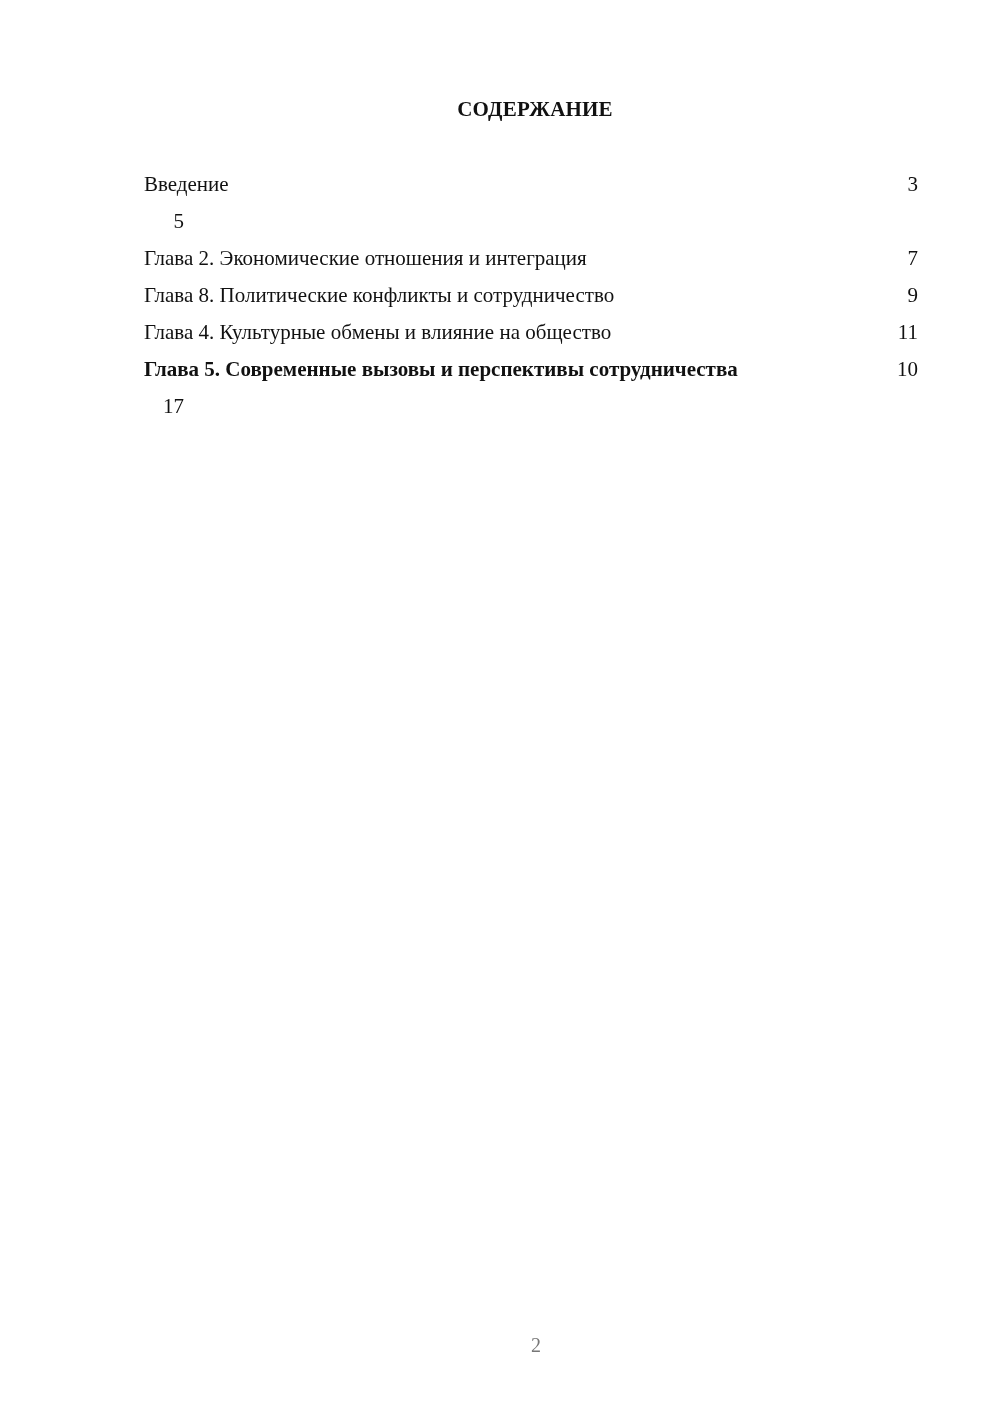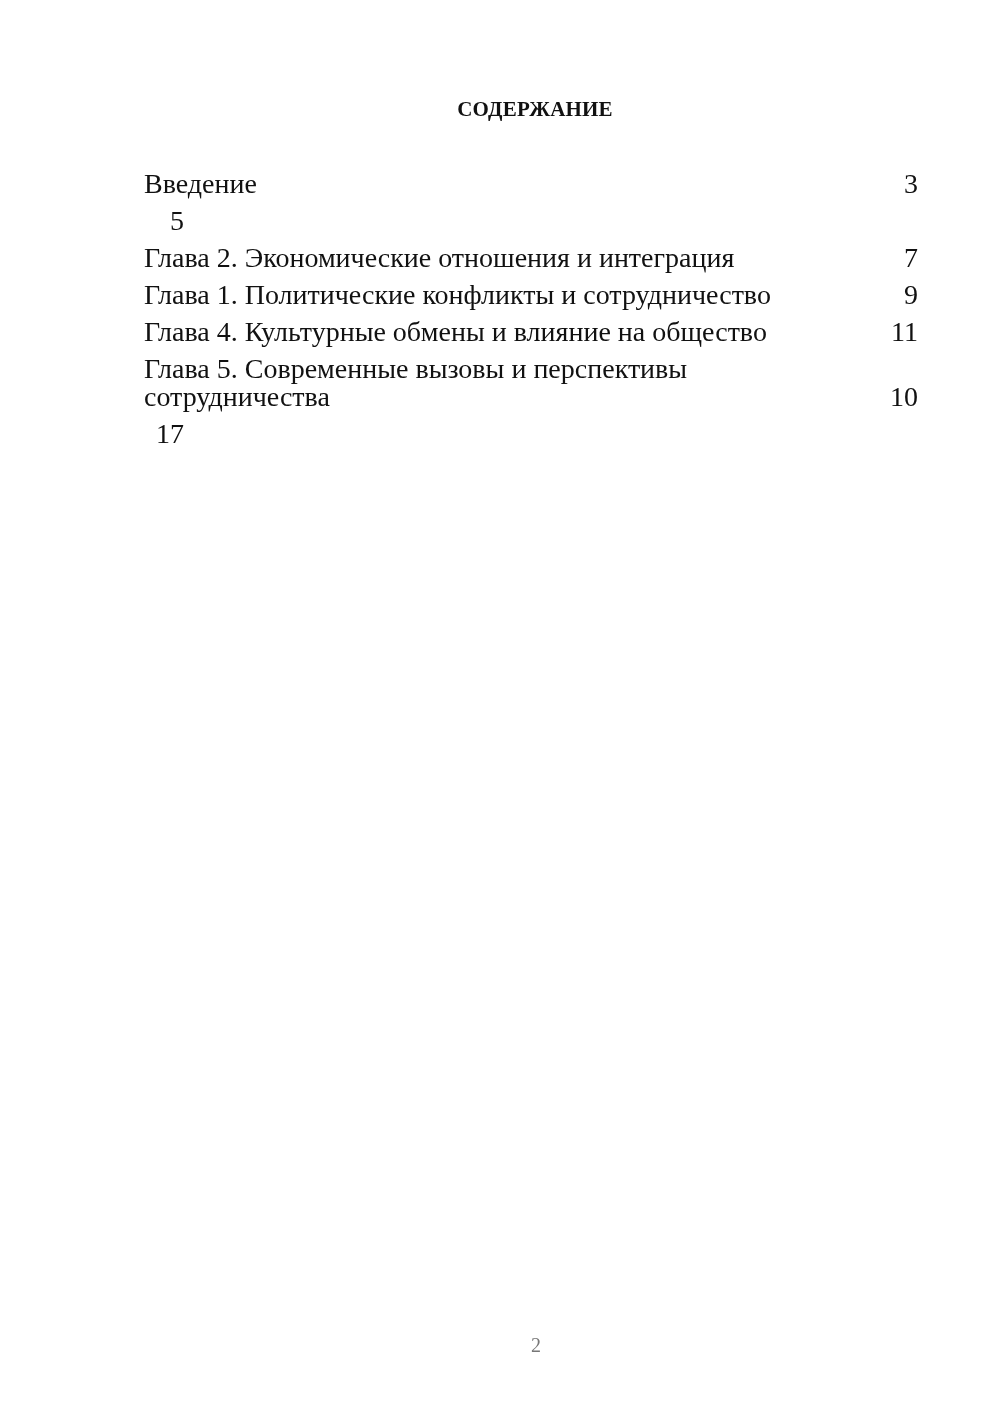--- a/index.html
+++ b/index.html
@@ -28,21 +28,21 @@
     .toc {
       position: absolute;
       left: 144px;
       top: 170px;
       width: 774px;
     }
     .toc-row {
       display: flex;
       justify-content: space-between;
       align-items: flex-end;
-      font-size: 28px;
+      font-size: 21px;
       line-height: 28px;
       margin-bottom: 9px;
     }
     .toc-row .label {
       flex: 1;
       max-width: 660px;
     }
     .toc-row .page {
       text-align: right;
       min-width: 40px;
@@ -68,29 +68,29 @@
     <span class="page">3</span>
   </div>
   <div class="toc-row">
     <span class="page">5</span>
   </div>
   <div class="toc-row">
     <span class="label">Глава 2. Экономические отношения и интеграция</span>
     <span class="page">7</span>
   </div>
   <div class="toc-row">
-    <span class="label">Глава 1. Политические конфликты и сотрудничество</span>
+    <span class="label">Глава 8. Политические конфликты и сотрудничество</span>
     <span class="page">9</span>
   </div>
   <div class="toc-row">
     <span class="label">Глава 4. Культурные обмены и влияние на общество</span>
     <span class="page">11</span>
   </div>
   <div class="toc-row">
-    <span class="label" style="max-width:none;">Глава 5. Современные вызовы и перспективы сотрудничества</span>
+    <span class="label" style="max-width:none;font-weight:bold;">Глава 5. Современные вызовы и перспективы сотрудничества</span>
     <span class="page">10</span>
   </div>
   <div class="toc-row">
     <span class="page">17</span>
   </div>
 </div>
 
 <div class="page-number">2</div>
 
 </body></html>

